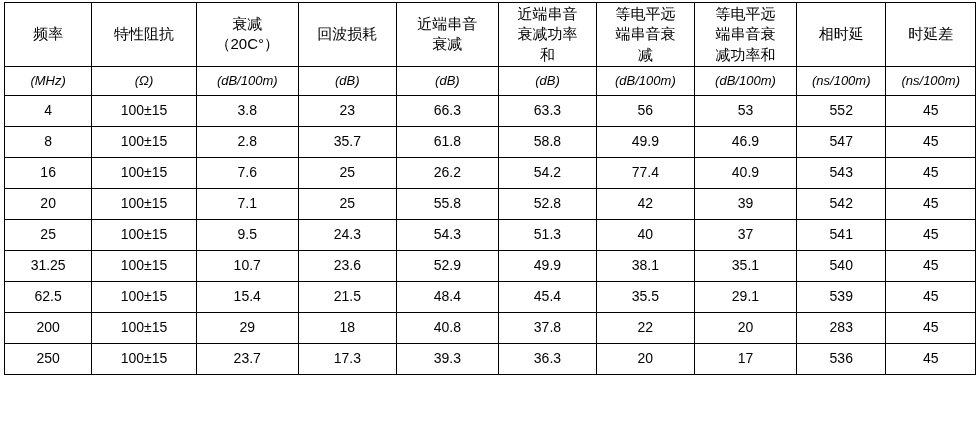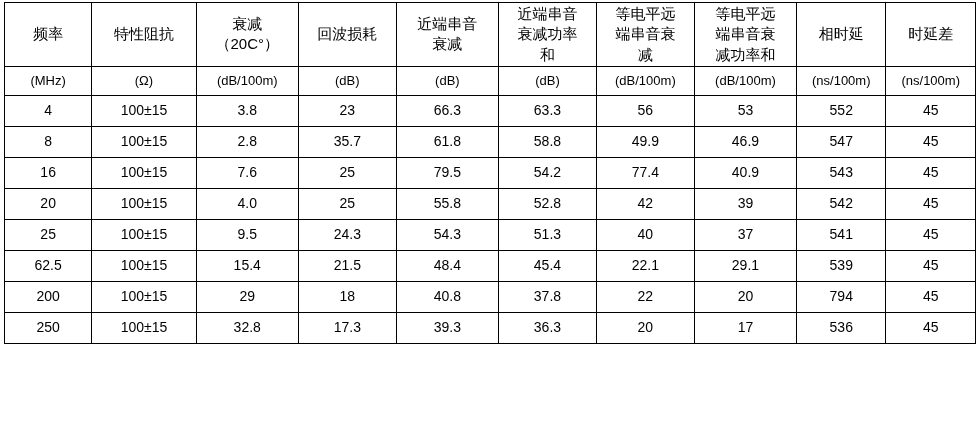--- a/index.html
+++ b/index.html
@@ -35,20 +35,21 @@
     padding: 1px 2px;
     word-break: break-word;
   }
   table.spec thead td {
     height: 58px;
     font-size: 15px;
   }
   table.spec tbody tr.units td {
     height: 26px;
     font-size: 13px;
+    font-style: italic;
   }
   table.spec tbody tr.data td {
     height: 28px;
     font-size: 14px;
   }
   .col-0 { width: 82px; }
   .col-1 { width: 98px; }
   .col-2 { width: 96px; }
   .col-3 { width: 92px; }
   .col-4 { width: 96px; }
@@ -154,31 +155,31 @@
         <td>49.9</td>
         <td>46.9</td>
         <td>547</td>
         <td>45</td>
       </tr>
       <tr class="data">
         <td>16</td>
         <td>100±15</td>
         <td>7.6</td>
         <td>25</td>
-        <td>79.5</td>
+        <td>26.2</td>
         <td>54.2</td>
         <td>77.4</td>
         <td>40.9</td>
         <td>543</td>
         <td>45</td>
       </tr>
       <tr class="data">
         <td>20</td>
         <td>100±15</td>
-        <td>4.0</td>
+        <td>7.1</td>
         <td>25</td>
         <td>55.8</td>
         <td>52.8</td>
         <td>42</td>
         <td>39</td>
         <td>542</td>
         <td>45</td>
       </tr>
       <tr class="data">
         <td>25</td>
@@ -186,47 +187,59 @@
         <td>9.5</td>
         <td>24.3</td>
         <td>54.3</td>
         <td>51.3</td>
         <td>40</td>
         <td>37</td>
         <td>541</td>
         <td>45</td>
       </tr>
       <tr class="data">
+        <td>31.25</td>
+        <td>100±15</td>
+        <td>10.7</td>
+        <td>23.6</td>
+        <td>52.9</td>
+        <td>49.9</td>
+        <td>38.1</td>
+        <td>35.1</td>
+        <td>540</td>
+        <td>45</td>
+      </tr>
+      <tr class="data">
         <td>62.5</td>
         <td>100±15</td>
         <td>15.4</td>
         <td>21.5</td>
         <td>48.4</td>
         <td>45.4</td>
-        <td>22.1</td>
+        <td>35.5</td>
         <td>29.1</td>
         <td>539</td>
         <td>45</td>
       </tr>
       <tr class="data">
         <td>200</td>
         <td>100±15</td>
         <td>29</td>
         <td>18</td>
         <td>40.8</td>
         <td>37.8</td>
         <td>22</td>
         <td>20</td>
-        <td>794</td>
+        <td>283</td>
         <td>45</td>
       </tr>
       <tr class="data">
         <td>250</td>
         <td>100±15</td>
-        <td>32.8</td>
+        <td>23.7</td>
         <td>17.3</td>
         <td>39.3</td>
         <td>36.3</td>
         <td>20</td>
         <td>17</td>
         <td>536</td>
         <td>45</td>
       </tr>
     </tbody>
   </table>

